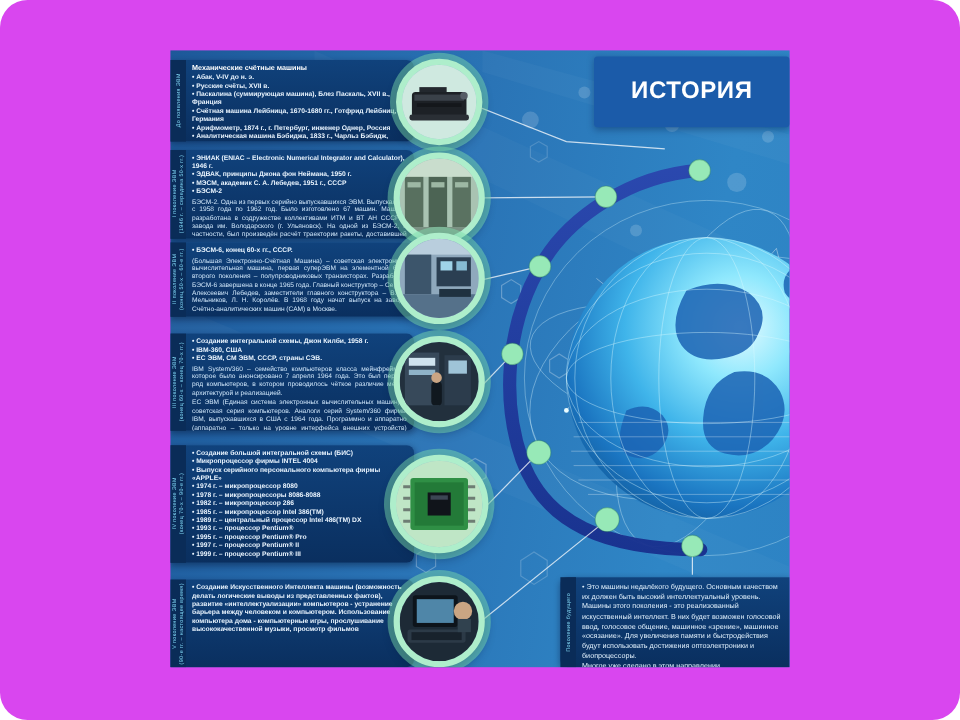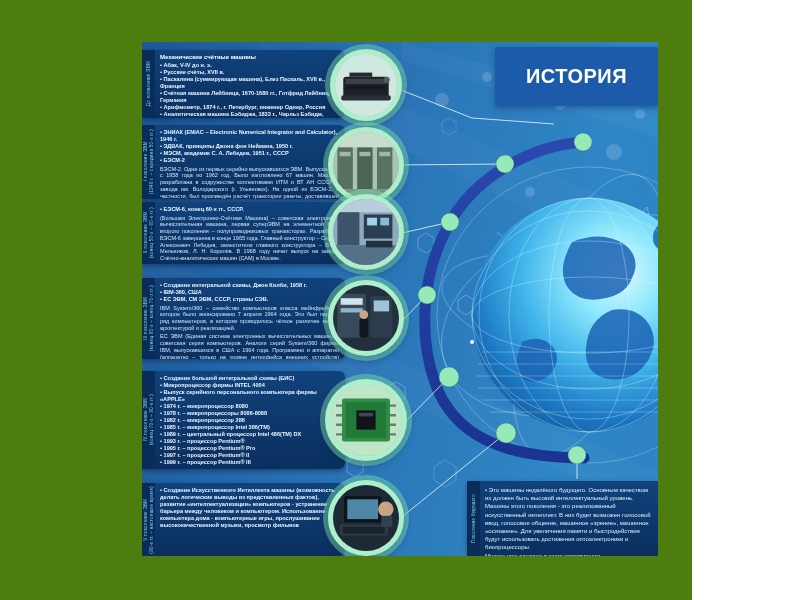--- a/index.html
+++ b/index.html
@@ -1,17 +1,17 @@
 <!DOCTYPE html>
 <html><head>
 <meta charset="utf-8">
 <style>
   html,body{margin:0;padding:0;background:#fff;}
-  .stage{position:relative;width:692px;height:600px;background:#4d7c0f;overflow:hidden;
-         font-family:"Liberation Sans","DejaVu Sans",sans-serif;}
+  .stage{position:relative;width:800px;height:600px;background:#d946ef;overflow:hidden;
+         font-family:"Liberation Sans","DejaVu Sans",sans-serif;border-radius:23px;}
   .poster{position:absolute;left:142px;top:42px;width:516px;height:514px;overflow:hidden;
           background:linear-gradient(100deg,#1d5899 0%,#2a74b6 45%,#2f86c6 80%,#2d83c4 100%);}
   .deco{position:absolute;left:0;top:0;width:516px;height:514px;}
 
   .title-box{position:absolute;right:0;top:5px;width:163px;height:59px;background:#1b5ba9;
              border-radius:3px;display:flex;flex-direction:column;justify-content:center;
              align-items:center;box-shadow:0 2px 6px rgba(0,20,60,.35);}
   .title-box .t1,.title-box .t2{color:#fff;font-weight:bold;font-size:20px;line-height:25px;
              letter-spacing:.5px;white-space:nowrap;}
 

